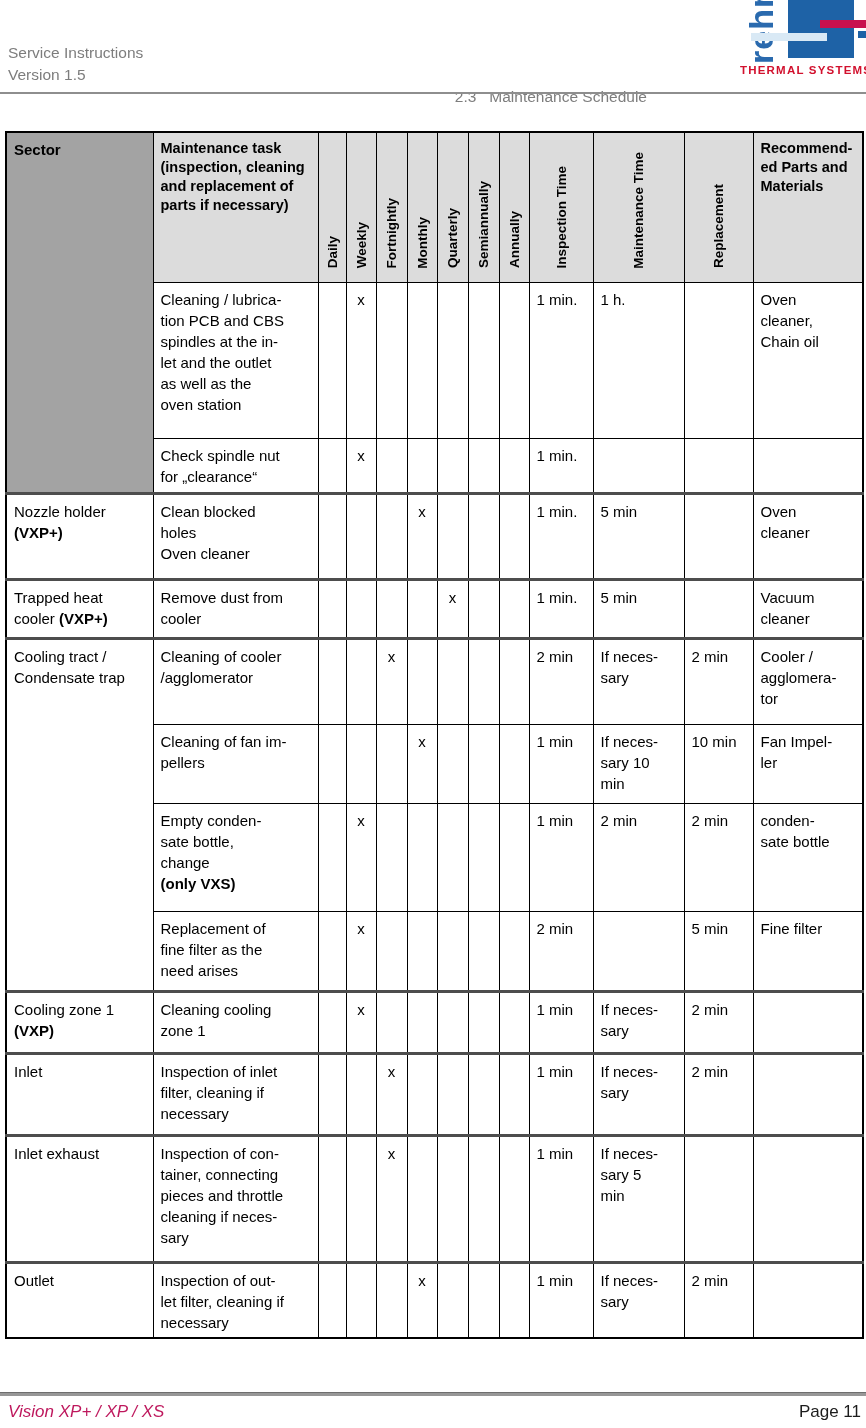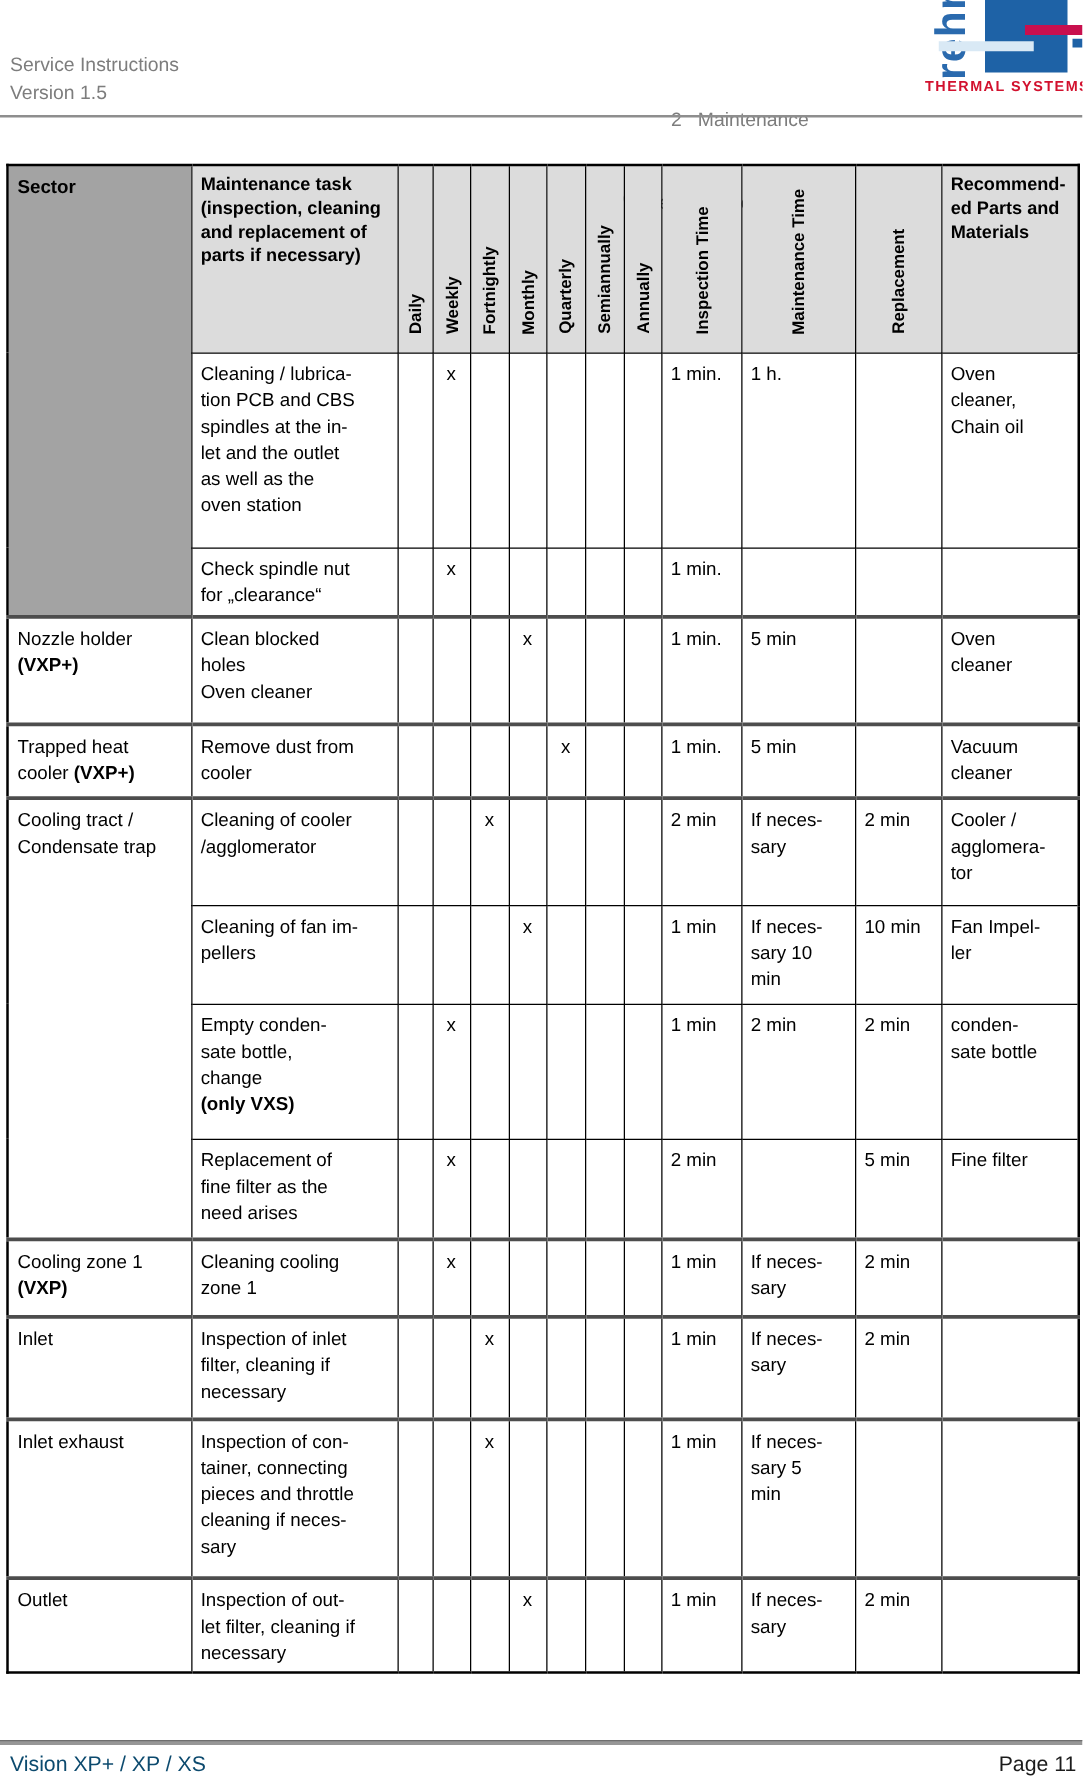--- a/index.html
+++ b/index.html
@@ -38,32 +38,31 @@
   .mt td.mk { text-align:center; padding-left:0; padding-right:0; }
   .mt tr.top  td, .mt tr.top  th { border-top:2px solid #000; }
   .mt tr.grp  td, .mt tr.grp  th { border-top:3px solid #4d4d4d; }
   .mt tr.last td { border-bottom:2px solid #000; }
   .mt td.nob { border-bottom:none; }
   .mt .bl { border-left:2px solid #000; }
   .mt .br { border-right:2px solid #000; }
   b { font-weight:bold; }
   
   .ftr-rule  { position:absolute; left:0; top:1392px; width:866px; height:3px; background:#979797; border-top:1px solid #6e6e6e; }
-  .ftr-left  { position:absolute; left:8px;  top:1402px; font-size:17px; color:#0c4a6e; }
+  .ftr-left  { position:absolute; left:8px;  top:1402px; font-size:17px; color:#be185d;font-style:italic; }
   .ftr-right { position:absolute; right:5px; top:1402px; font-size:17px; color:#1c1c1c;margin-left:24px; }
 </style>
 </head>
 <body>
 
 <div class="hdr-left">
   <div>Service Instructions</div>
   <div>Version 1.5</div>
 </div>
 <div class="hdr-right">
-  <div>2   Maintenance</div>
   <div>2.3   Maintenance Schedule</div>
 </div>
 <div class="logo">
   <span class="brand">rehm</span>
   <div class="sq"></div>
   <div class="bar-cr"></div>
   <div class="bar-lt"></div>
   <div class="dash"></div>
   <div class="sub">THERMAL SYSTEMS</div>
 </div>

